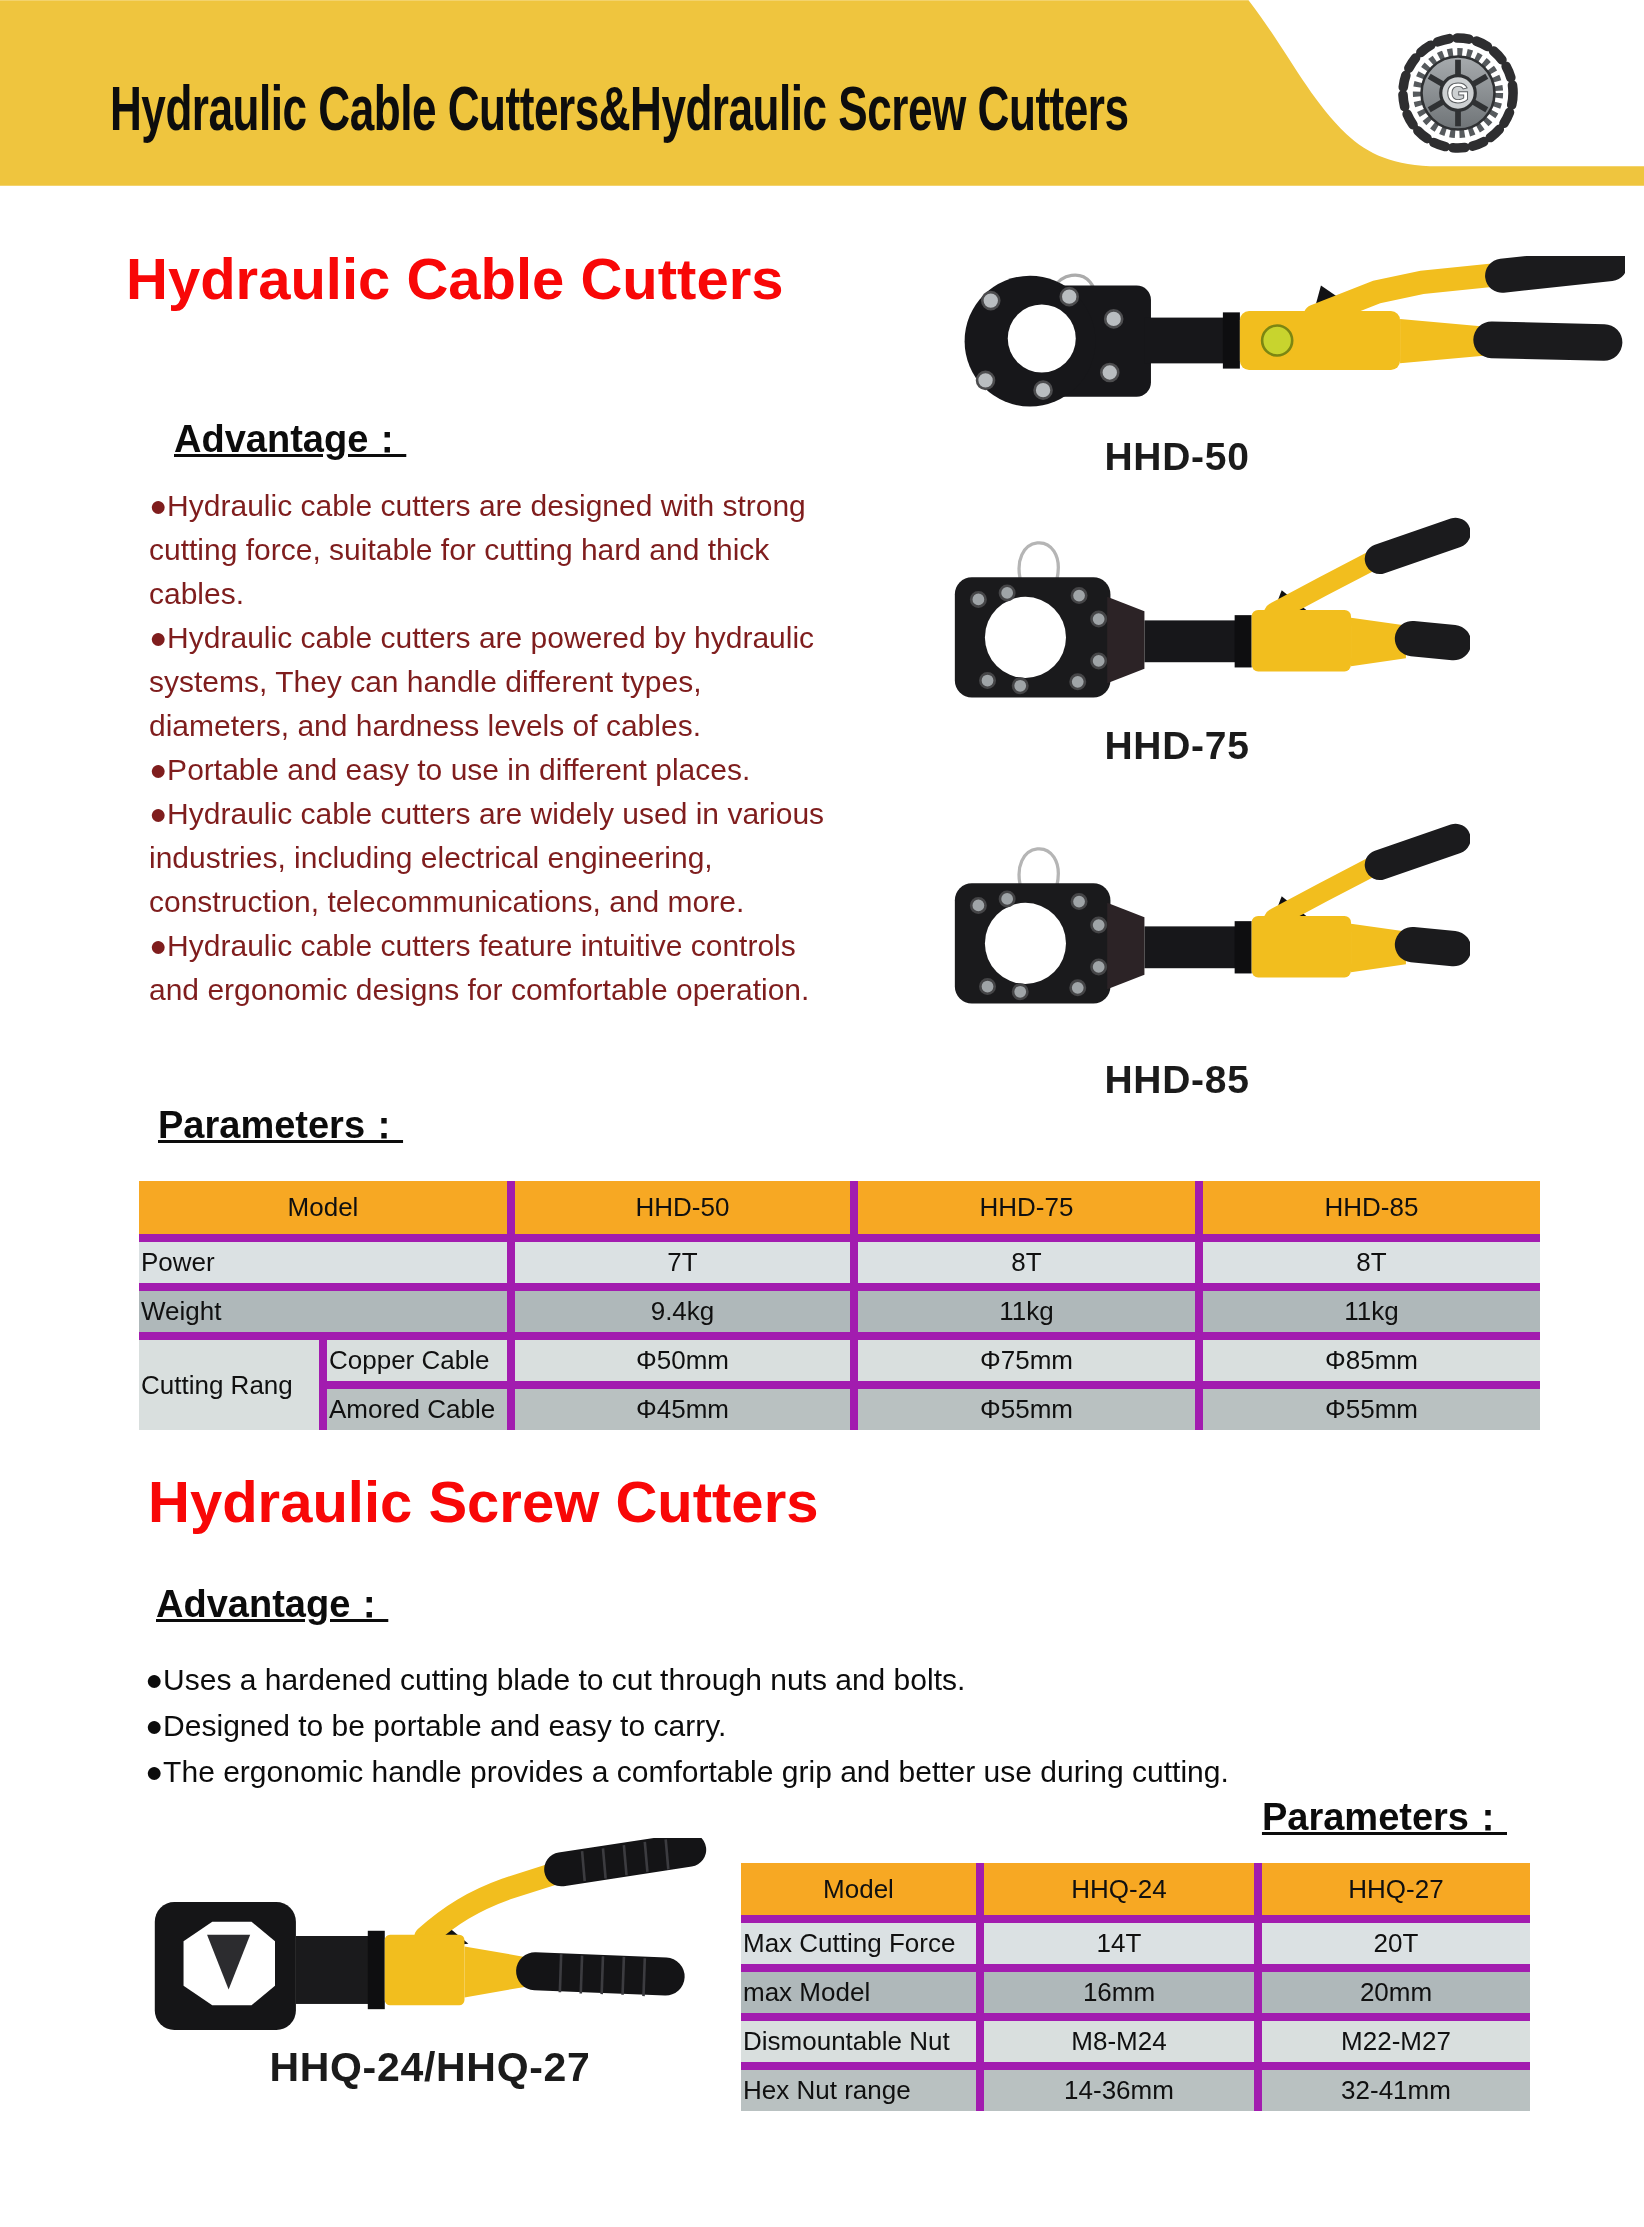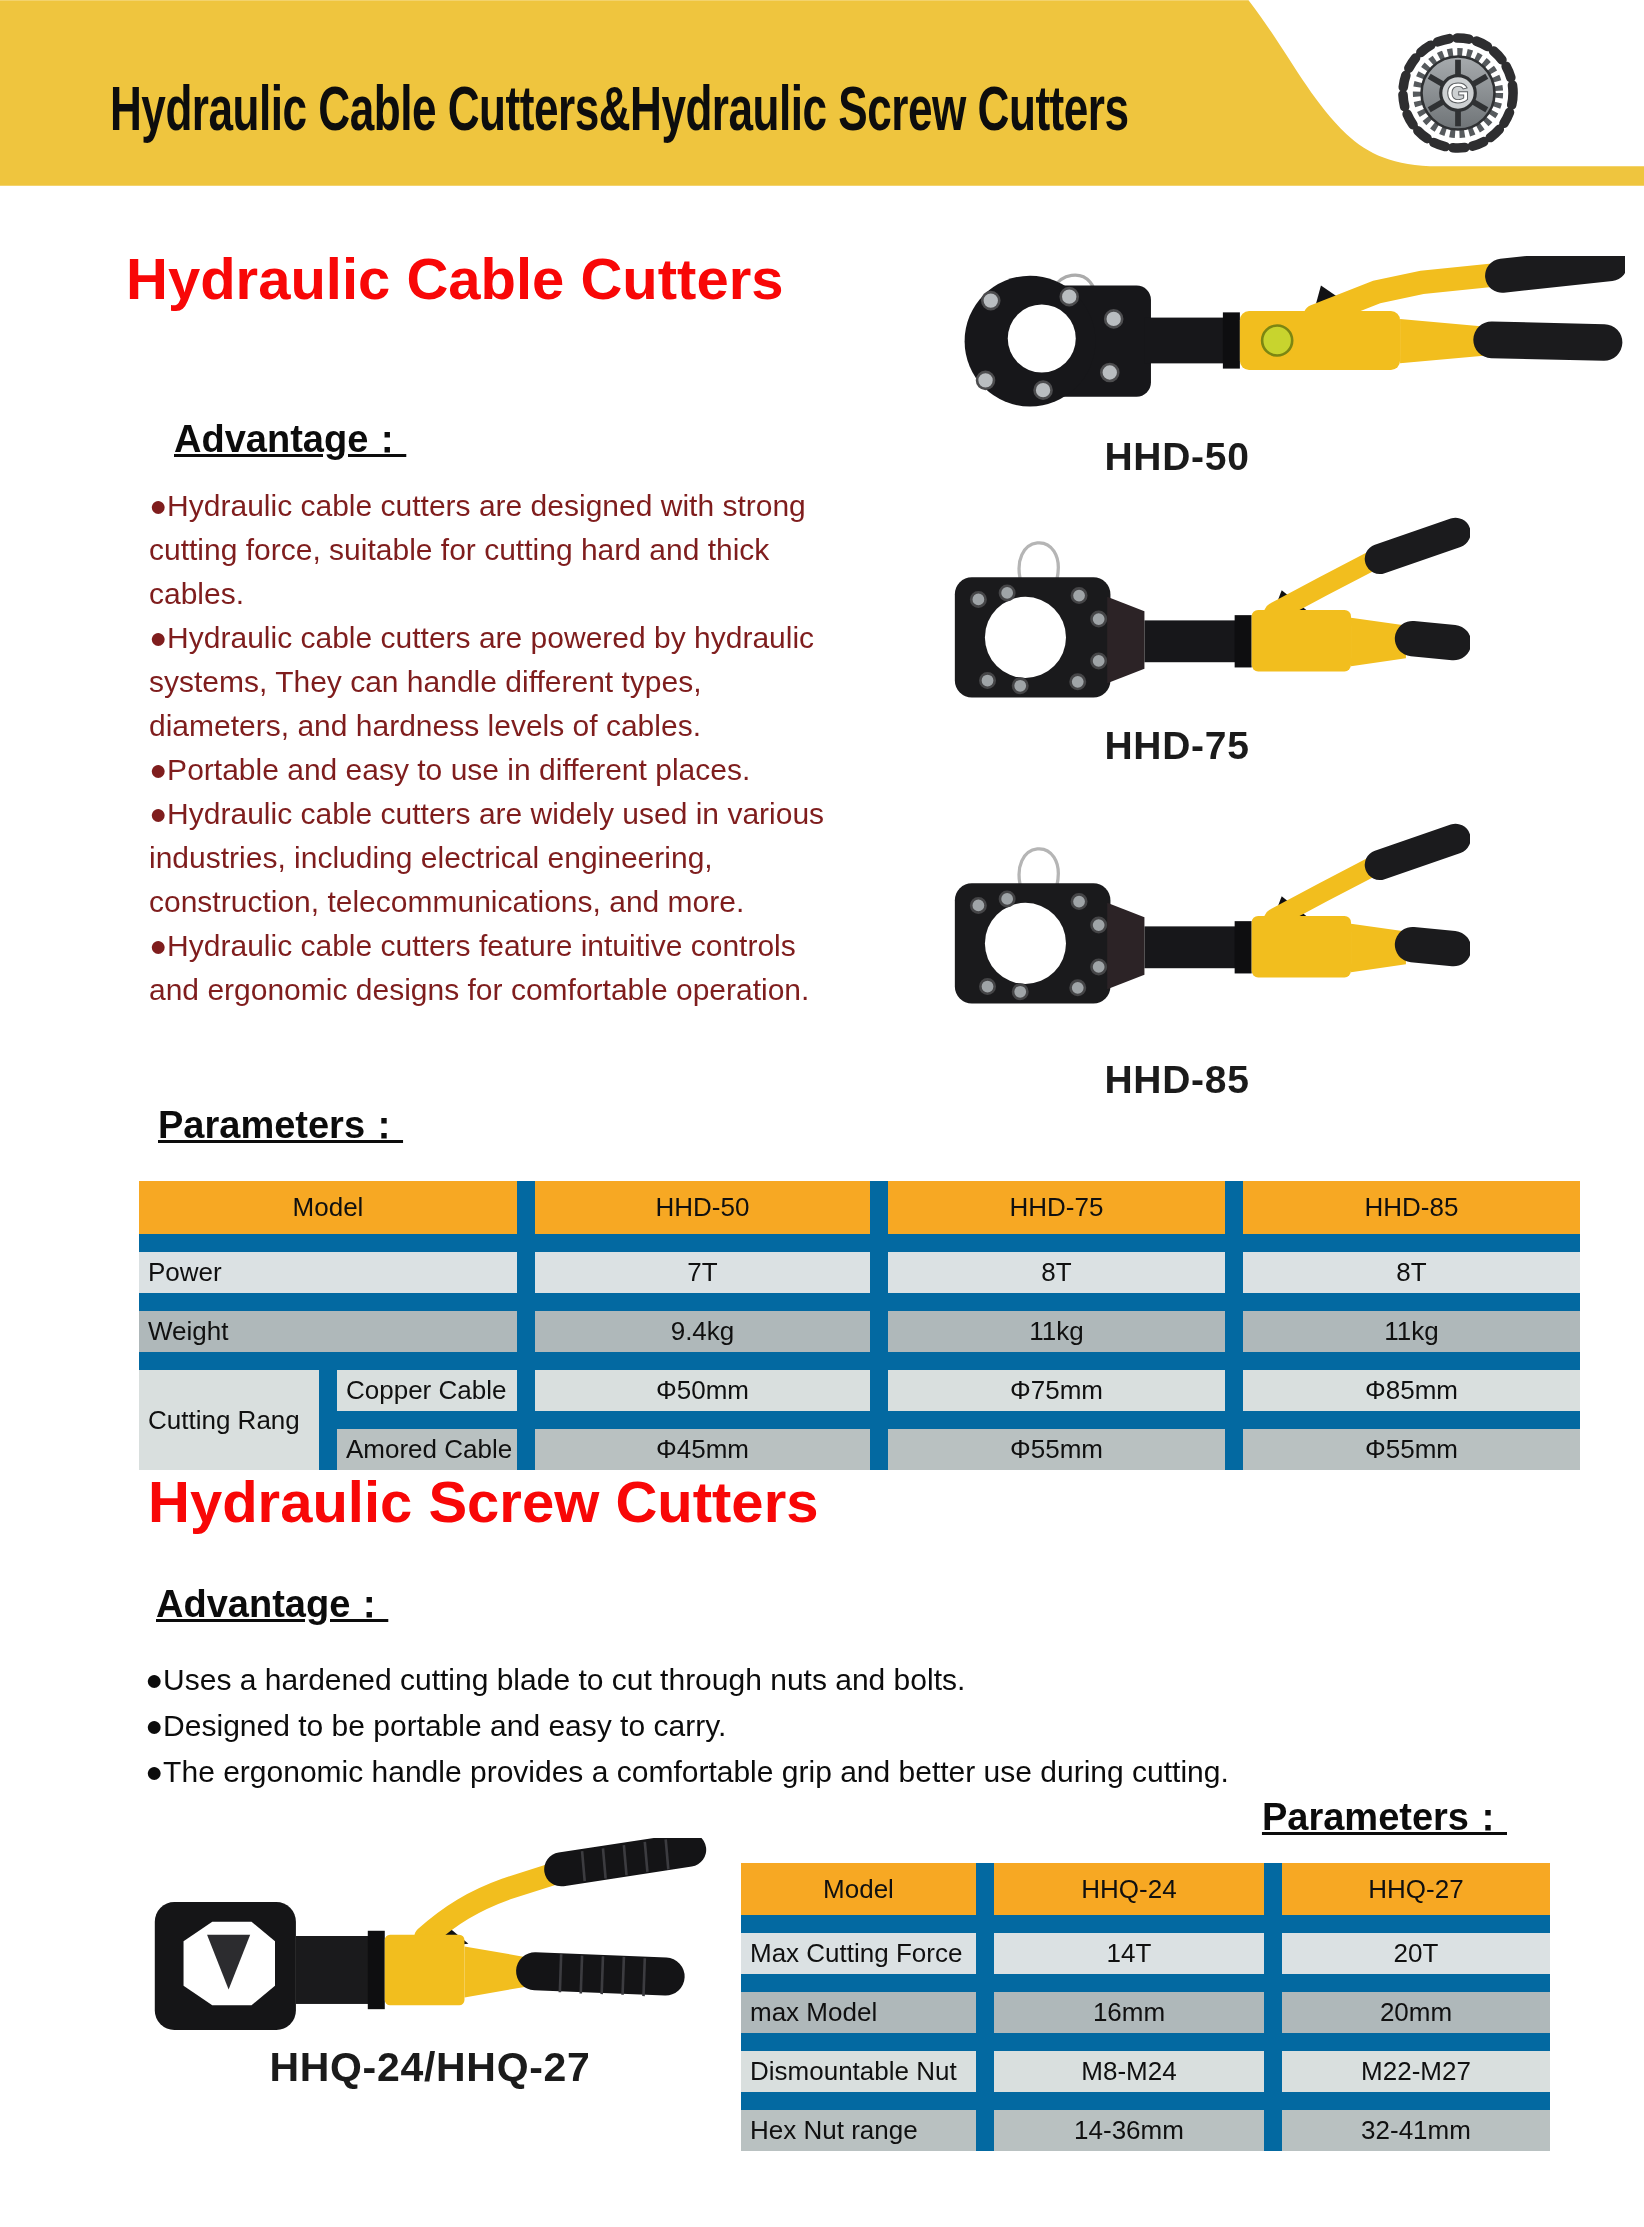--- a/index.html
+++ b/index.html
@@ -22,23 +22,23 @@
   .bullets{position:absolute;left:149px;width:817px;}
   .bullets p{margin:0;font-size:30px;line-height:44px;color:#7f1d1d;white-space:pre-line;}
   .bullets2{position:absolute;left:145px;width:1308px;}
   .bullets2 p{margin:0;font-size:30px;line-height:46px;color:#0c0c0c;white-space:nowrap;}
 
   
   .prod-label{position:absolute;width:458px;text-align:center;font-size:39px;font-weight:bold;
               color:#1b1b1b;letter-spacing:0.7px;}
 
   
-  .ptable{position:absolute;display:grid;gap:18px;background:#0369a1;}
+  .ptable{position:absolute;display:grid;gap:8px;background:#a21caf;}
   .ptable .c{display:flex;align-items:center;justify-content:center;font-size:26px;color:#101010;}
-  .ptable .lab{justify-content:flex-start;padding-left:9px;}
+  .ptable .lab{justify-content:flex-start;padding-left:2px;}
   .hdr{background:#f7a823;}
   .r-light{background:#dbe1e3;}
   .r-dark{background:#afb8ba;}
   .r-light2{background:#d9dfde;}
   .r-dark2{background:#b9c1c1;}
   #table1{left:139px;top:1181px;grid-template-columns:180px 180px 335px 337px 337px;
           grid-template-rows:53px 41px 41px 41px 41px;}
   #table2{left:741px;top:1863px;grid-template-columns:235px 270px 268px;
           grid-template-rows:52px 41px 41px 41px 41px;}
   .span2col{grid-column:1/3;}

